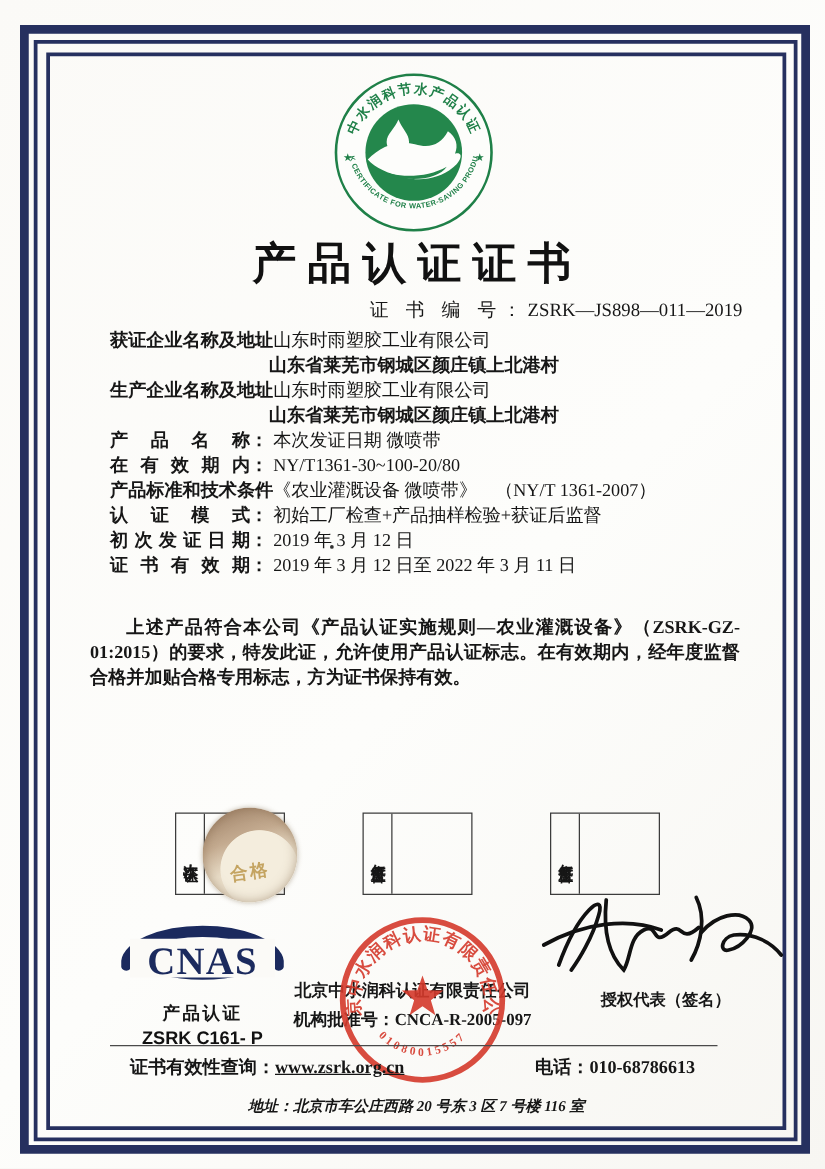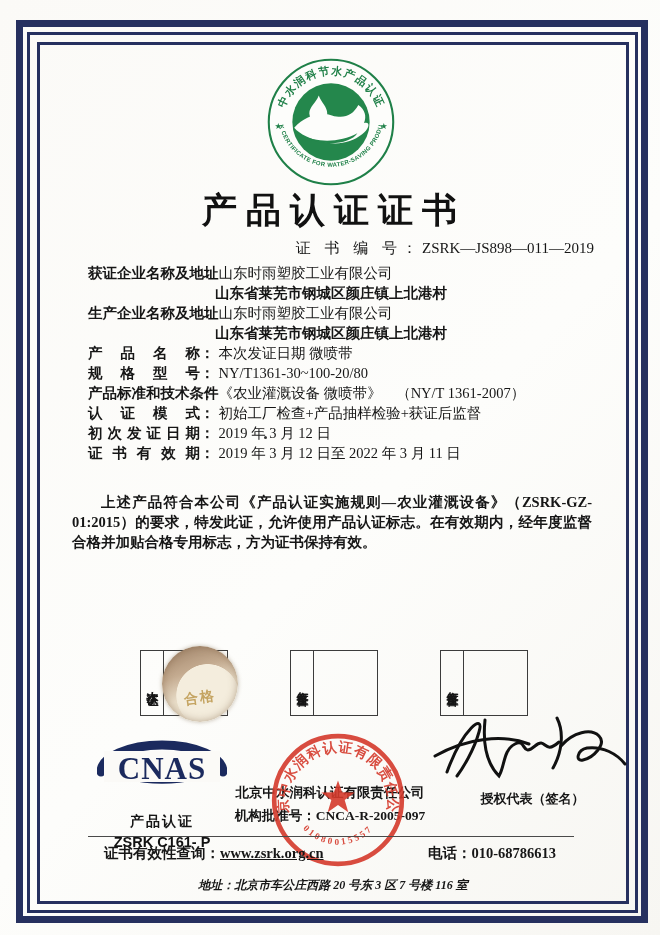--- a/index.html
+++ b/index.html
@@ -75,21 +75,21 @@
     box-shadow:0 0 4px rgba(120,100,70,.45), inset 0 0 9px rgba(120,90,60,.5);
     display:flex; align-items:flex-end; justify-content:center;
   }
   .sticker .stktxt {
     color:#b99243; font-size:14px; font-weight:bold; margin-bottom:15px;
     letter-spacing:2px; transform:rotate(-8deg); opacity:.8;
     font-family:"Liberation Sans","DejaVu Sans",sans-serif;
   }
 
   .cnas-block { position:absolute; left:48px; top:689px; width:140px; text-align:center; }
-  .cnas-sub1 { font-family:"Liberation Sans","DejaVu Sans",sans-serif; font-size:14px; font-weight:bold; margin-top:12px; letter-spacing:2px; }
+  .cnas-sub1 { font-family:"Liberation Sans","DejaVu Sans",sans-serif; font-size:14px; font-weight:bold; margin-top:0; letter-spacing:2px; }
   .cnas-sub2 { font-family:"Liberation Sans","DejaVu Sans",sans-serif; font-size:14.5px; font-weight:bold; margin-top:3px; color:#111; }
 
   .issuer { position:absolute; left:136px; top:735px; width:300px; text-align:center;
     font-size:13.5px; font-weight:bold; line-height:23px; }
 
   .stamp { position:absolute; left:224px; top:684px; width:140px; height:140px; opacity:.9; }
 
   .sig-block { position:absolute; left:386px; top:660px; width:205px; text-align:center; }
   .sig-caption { font-size:13px; font-weight:bold; margin-top:0px; }
 
@@ -148,21 +148,21 @@
       </div>
       <div class="frow cont">山东省莱芜市钢城区颜庄镇上北港村</div>
       <div class="frow">
         <span class="lbl">生产企业名称及地址</span><span class="colon">：</span><span class="val">山东时雨塑胶工业有限公司</span>
       </div>
       <div class="frow cont">山东省莱芜市钢城区颜庄镇上北港村</div>
       <div class="frow">
         <span class="lbl">产品名称</span><span class="colon">：</span><span class="val">本次发证日期 微喷带</span>
       </div>
       <div class="frow">
-        <span class="lbl">规格型号</span><span class="colon">：</span><span class="val">NY/T1361-30~100-20/80</span>
+        <span class="lbl">在有效期内</span><span class="colon">：</span><span class="val">NY/T1361-30~100-20/80</span>
       </div>
       <div class="frow">
         <span class="lbl">产品标准和技术条件</span><span class="colon">：</span><span class="val">《农业灌溉设备 微喷带》　（NY/T 1361-2007）</span>
       </div>
       <div class="frow">
         <span class="lbl">认证模式</span><span class="colon">：</span><span class="val">初始工厂检查+产品抽样检验+获证后监督</span>
       </div>
       <div class="frow">
         <span class="lbl">初次发证日期</span><span class="colon">：</span><span class="val">2019 年 3 月 12 日</span>
       </div>

